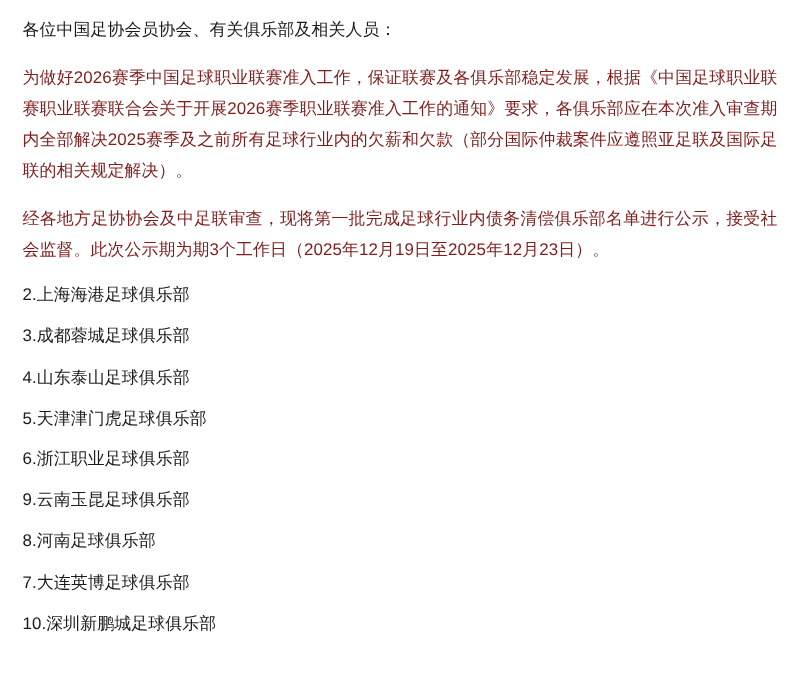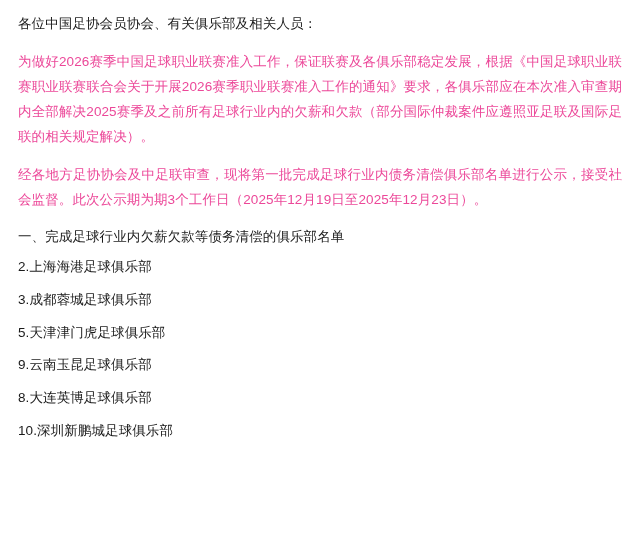--- a/index.html
+++ b/index.html
@@ -24,21 +24,21 @@
   .salutation {
     font-size: 13.5px;
     line-height: 1.55;
     color: #1a1a1a;
     margin: 0 0 15px 0;
     letter-spacing: 0.1px;
   }
   .para {
     font-size: 13.5px;
     line-height: 1.85;
-    color: #ec4899;
+    color: #7f1d1d;
     margin: 0 0 13px 0;
     text-align: justify;
     text-justify: inter-ideograph;
     letter-spacing: 0.1px;
   }
   .section-title {
     font-size: 13.5px;
     line-height: 1.7;
     color: #1a1a1a;
     margin: 0 0 8px 0;
@@ -62,25 +62,27 @@
 <body>
 
 <div class="page">
 
   <p class="salutation">各位中国足协会员协会、有关俱乐部及相关人员：</p>
 
   <p class="para">为做好2026赛季中国足球职业联赛准入工作，保证联赛及各俱乐部稳定发展，根据《中国足球职业联赛职业联赛联合会关于开展2026赛季职业联赛准入工作的通知》要求，各俱乐部应在本次准入审查期内全部解决2025赛季及之前所有足球行业内的欠薪和欠款（部分国际仲裁案件应遵照亚足联及国际足联的相关规定解决）。</p>
 
   <p class="para">经各地方足协协会及中足联审查，现将第一批完成足球行业内债务清偿俱乐部名单进行公示，接受社会监督。此次公示期为期3个工作日（2025年12月19日至2025年12月23日）。</p>
 
-  <p class="section-title">一、完成足球行业内欠薪欠款等债务清偿的俱乐部名单</p>
 
   <ul class="club-list">
     <li class="club-item">2.上海海港足球俱乐部</li>
     <li class="club-item">3.成都蓉城足球俱乐部</li>
+    <li class="club-item">4.山东泰山足球俱乐部</li>
     <li class="club-item">5.天津津门虎足球俱乐部</li>
+    <li class="club-item">6.浙江职业足球俱乐部</li>
     <li class="club-item">9.云南玉昆足球俱乐部</li>
-    <li class="club-item">8.大连英博足球俱乐部</li>
+    <li class="club-item">8.河南足球俱乐部</li>
+    <li class="club-item">7.大连英博足球俱乐部</li>
     <li class="club-item">10.深圳新鹏城足球俱乐部</li>
 
   </ul>
 
 </div>
 
 </body></html>

